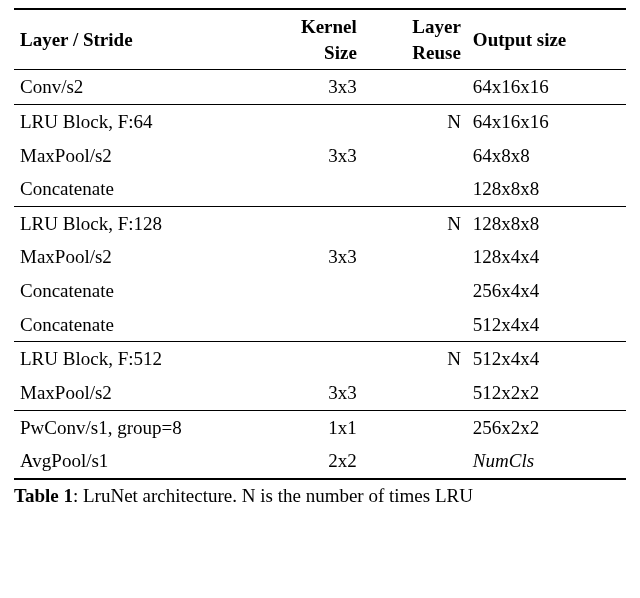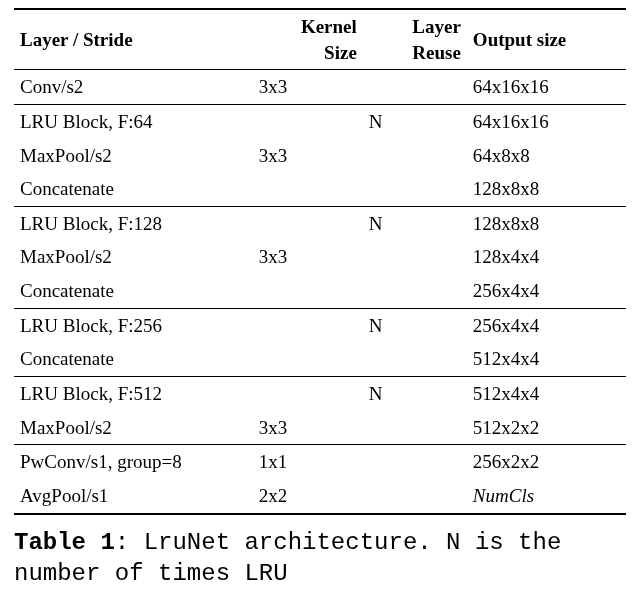--- a/index.html
+++ b/index.html
@@ -27,30 +27,29 @@
   th, td {
     text-align: left;
     padding: 4px 6px 4px 6px;
     line-height: 1.35;
     vertical-align: middle;
   }
   th {
     font-weight: bold;
   }
   th.center { text-align: right; }
-  td.center { text-align: left; }
+  td.center { text-align: right; }
   .rule-heavy { border-top: 2.4px solid #000; }
   .rule-mid   { border-top: 1.4px solid #000; }
   .rule-thin  { border-top: 0.8px solid #000; }
   .ital { font-style: italic; }
   .caption {
-    margin-top: 12px;
-    font-size: 24px;
+    margin-top: 4px;
+    font-size: 19px;
     line-height: 1.3;
-    font-family: Liberation Mono, monospace;
   }
   .caption .lbl { font-weight: bold; }
 </style>
 </head>
 <body>
 
 <div class="wrap">
   <table>
     <colgroup>
       <col class="c1">
@@ -109,26 +108,20 @@
           <td class="center">3x3</td>
           <td class="center"></td>
           <td>128x4x4</td>
         </tr>
         <tr>
           <td>Concatenate</td>
           <td class="center"></td>
           <td class="center"></td>
           <td>256x4x4</td>
         </tr>
-        <tr class="rule-thin">
-          <td>LRU Block, F:256</td>
-          <td class="center"></td>
-          <td class="center">N</td>
-          <td>256x4x4</td>
-        </tr>
         <tr>
           <td>Concatenate</td>
           <td class="center"></td>
           <td class="center"></td>
           <td>512x4x4</td>
         </tr>
         <tr class="rule-thin">
           <td>LRU Block, F:512</td>
           <td class="center"></td>
           <td class="center">N</td>

